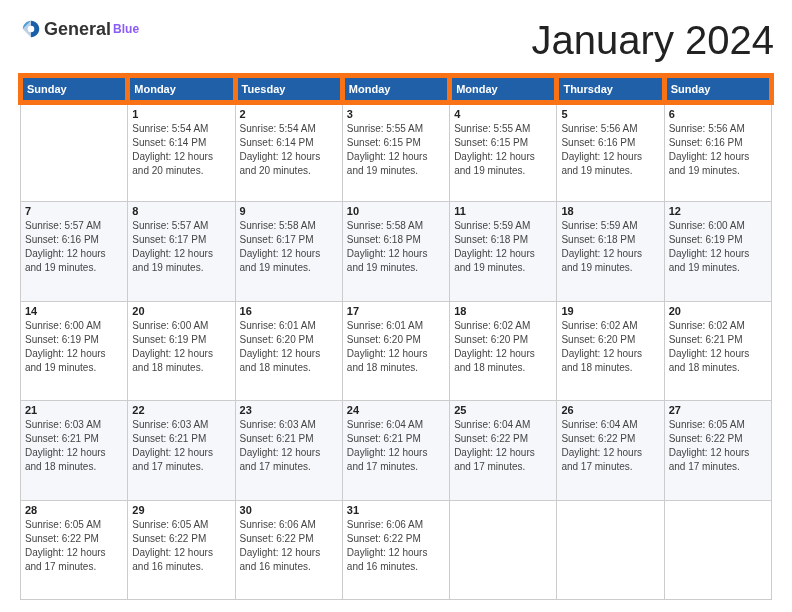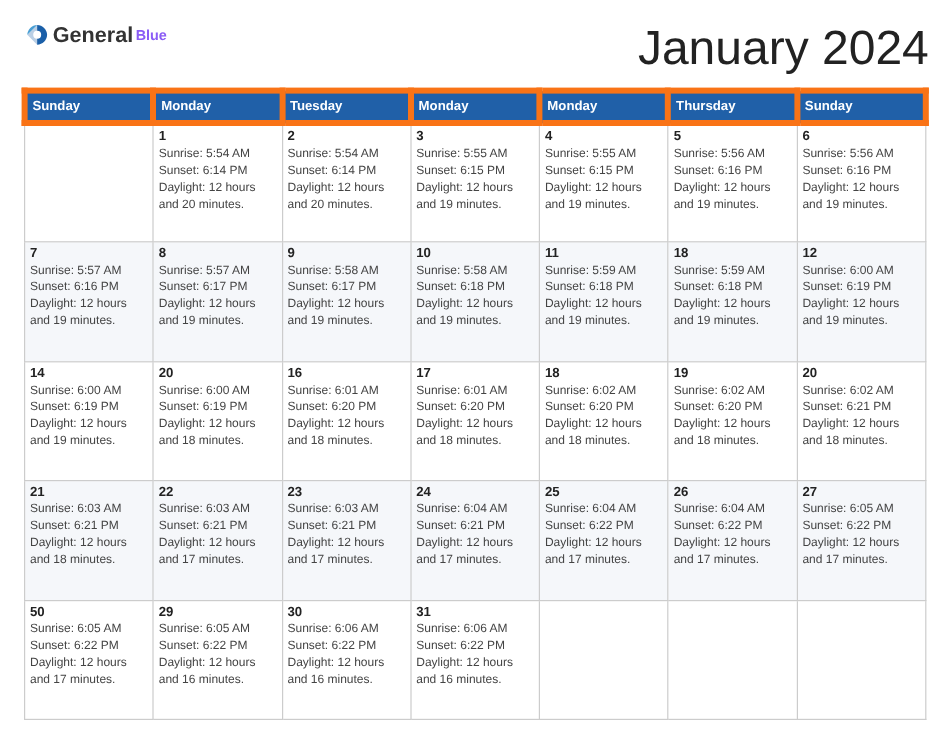--- a/index.html
+++ b/index.html
@@ -363,21 +363,21 @@
           <span class="day-number">27</span>
           <div class="day-info">
             <div>Sunrise: 6:05 AM</div>
             <div>Sunset: 6:22 PM</div>
             <div>Daylight: 12 hours and 17 minutes.</div>
           </div>
         </td>
         </tr>
         <tr>
           <td>
-          <span class="day-number">50</span>
+          <span class="day-number">28</span>
           <div class="day-info">
             <div>Sunrise: 6:05 AM</div>
             <div>Sunset: 6:22 PM</div>
             <div>Daylight: 12 hours and 17 minutes.</div>
           </div>
         </td>
           <td>
           <span class="day-number">29</span>
           <div class="day-info">
             <div>Sunrise: 6:05 AM</div>

